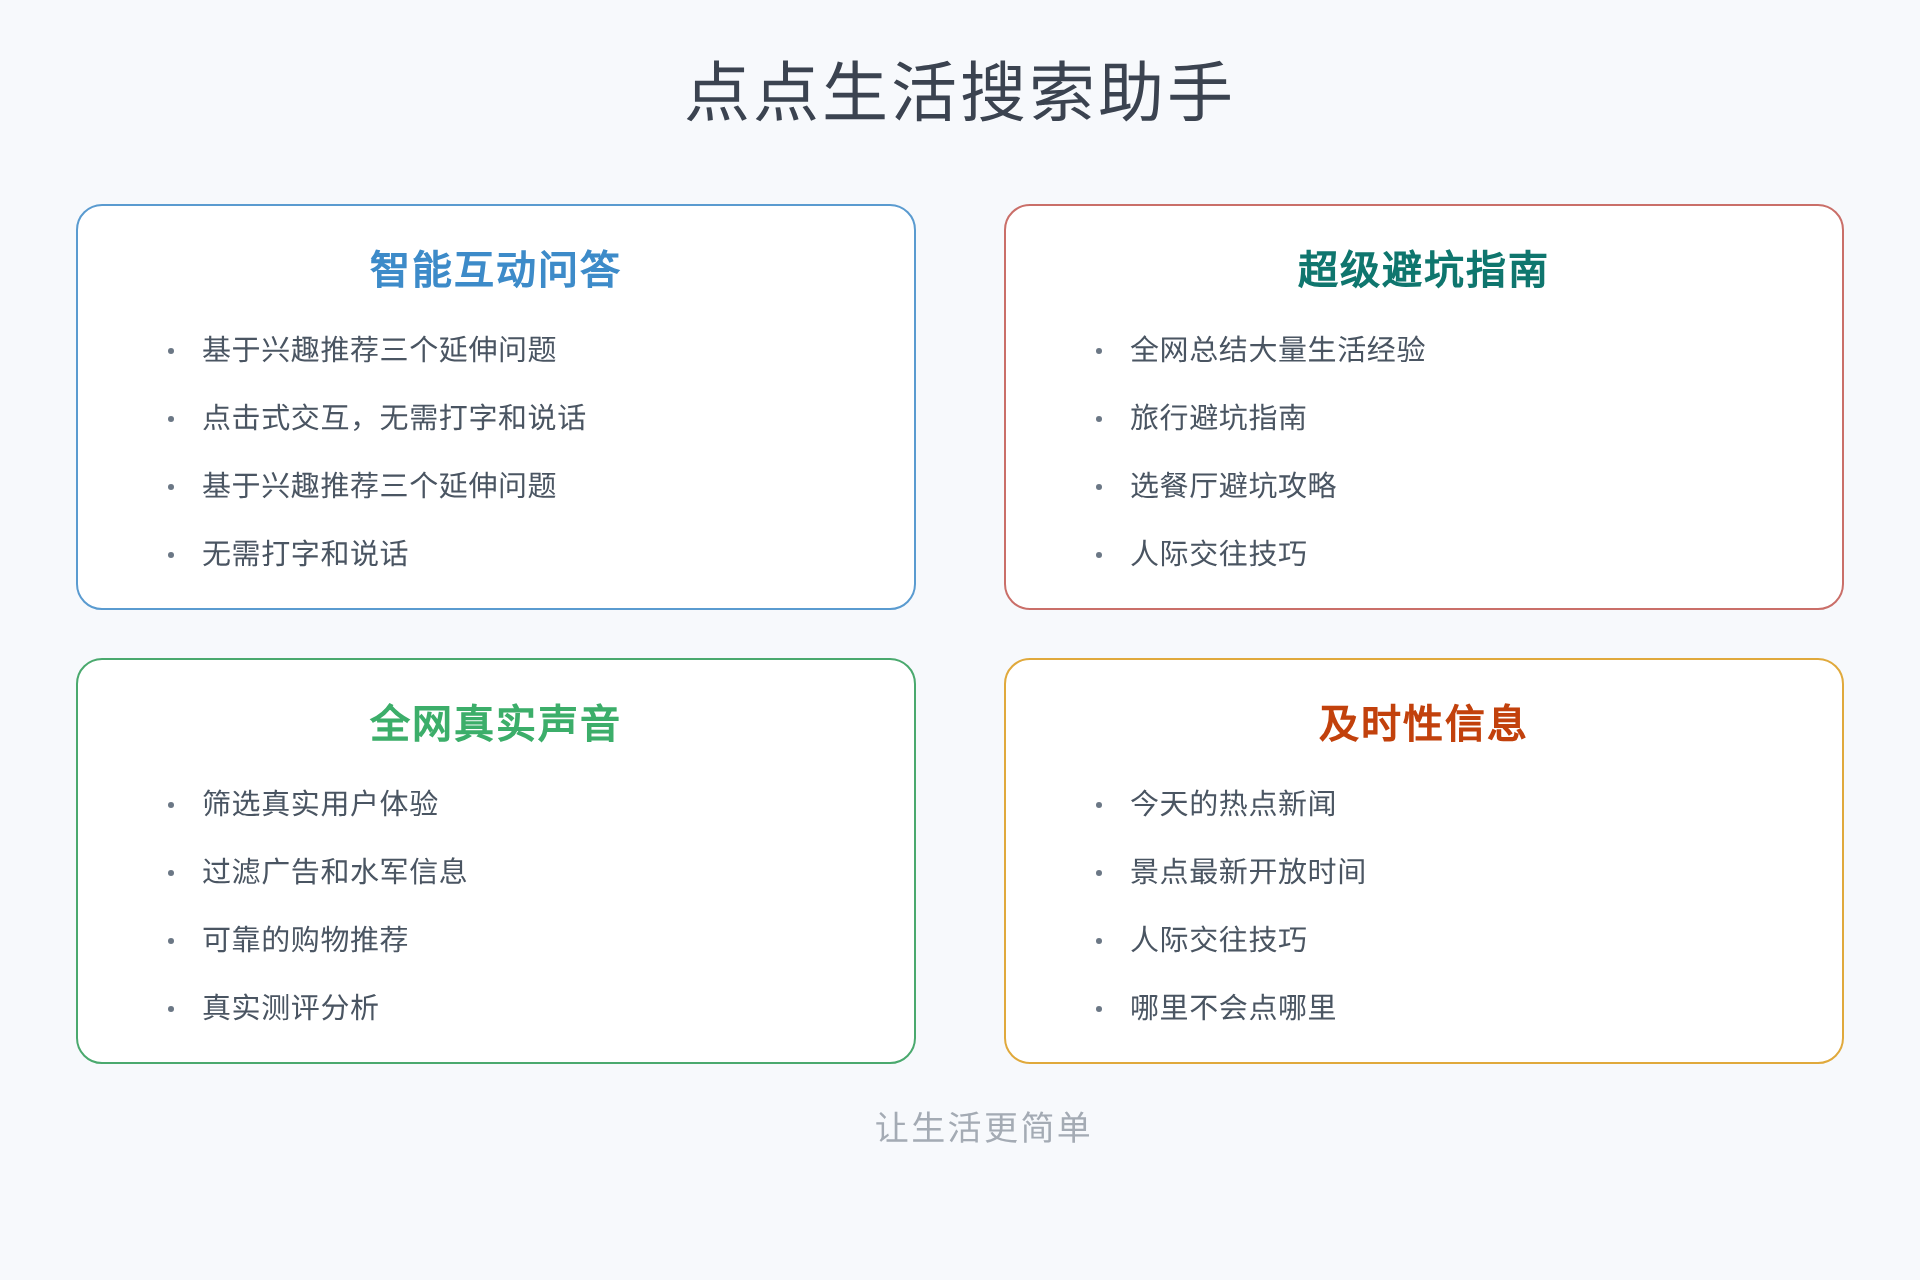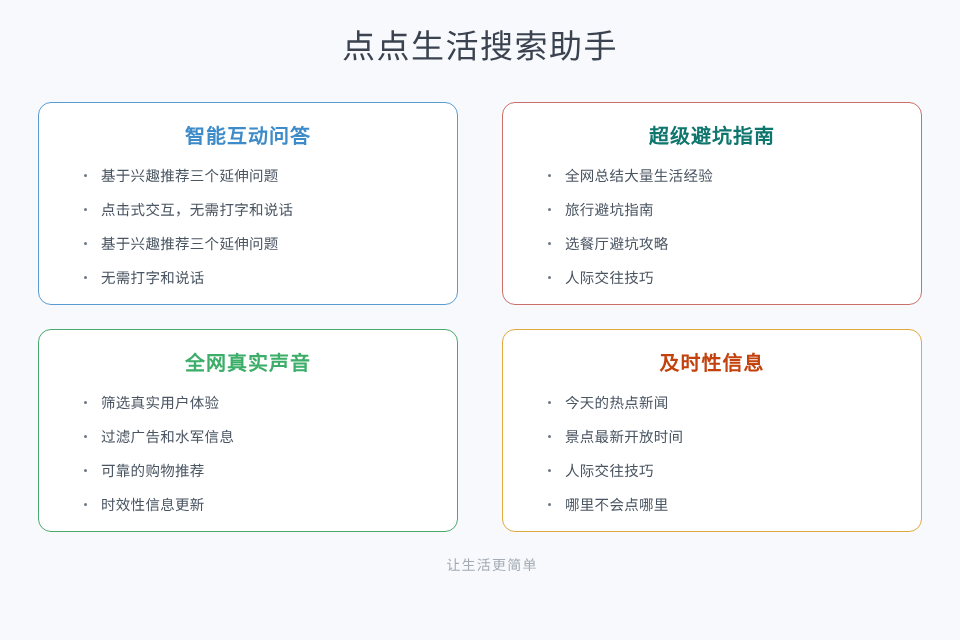--- a/index.html
+++ b/index.html
@@ -121,21 +121,21 @@
   .card-orange { border-color: #e0a93c; }
   .card-orange .card-title { color: #c2410c; }
 
   
   .footer {
     width: 100%;
     text-align: center;
     margin-top: 22px;
   }
   .footer-text {
-    font-size: 14px;
+    font-size: 17px;
     line-height: 22px;
     letter-spacing: 1.2px;
     color: #a4abb4;
     margin-left: 24px;
   }
 </style>
 </head>
 <body>
 
 <div class="page">
@@ -200,21 +200,21 @@
         <li class="bullet-item">
           <span class="bullet-dot"></span>
           <span>过滤广告和水军信息</span>
         </li>
         <li class="bullet-item">
           <span class="bullet-dot"></span>
           <span>可靠的购物推荐</span>
         </li>
         <li class="bullet-item">
           <span class="bullet-dot"></span>
-          <span>时效性信息更新</span>
+          <span>真实测评分析</span>
         </li>
       </ul>
     </div>
 
     <div class="card card-orange">
       <div class="card-title">及时性信息</div>
       <ul class="bullet-list">
         <li class="bullet-item">
           <span class="bullet-dot"></span>
           <span>今天的热点新闻</span>

